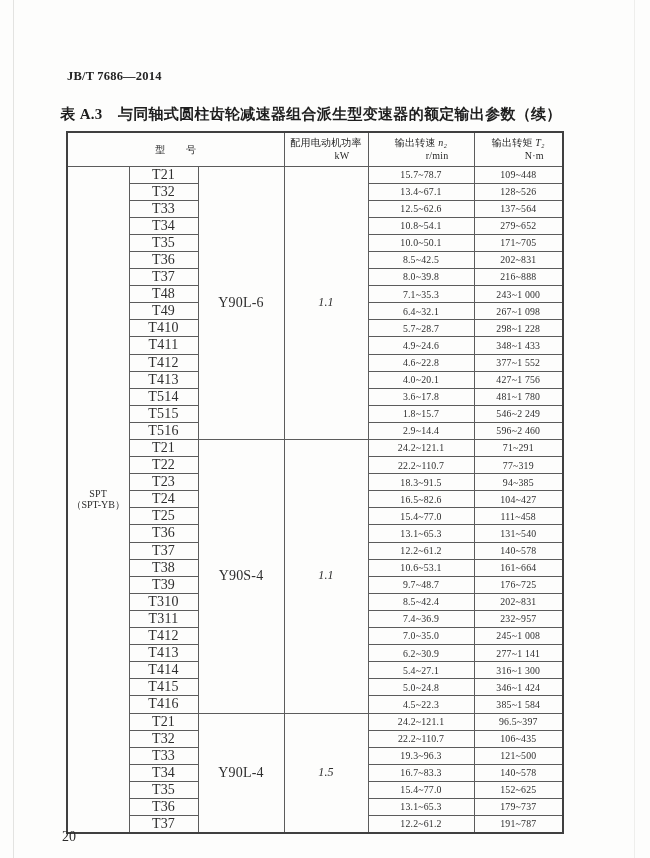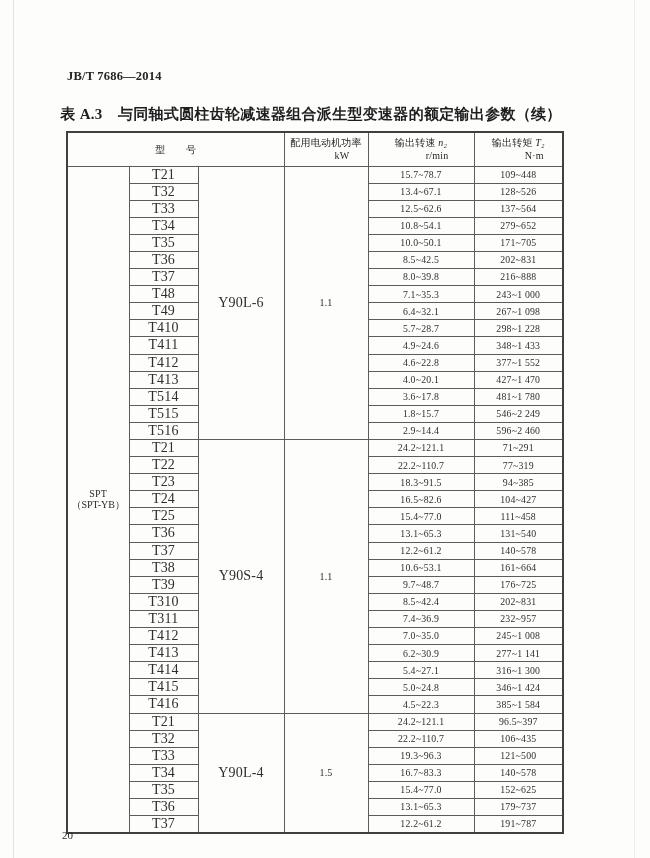--- a/index.html
+++ b/index.html
@@ -75,28 +75,28 @@
   thead i { font-style: italic; font-family: "Liberation Serif", serif; text-align: right; }
 
   td.group-cell {
     font-size: 10px;
     line-height: 1.9;
     color: #2a2a2a;
   }
   td.group-cell .sub { font-size: 10px; letter-spacing: 0; }
   td.model-cell  { font-size: 14px; }
   td.motor-cell  { font-size: 14px; }
-  td.power-cell  { font-size: 10px; }
+  td.power-cell  { font-size: 12px; font-style: italic; }
   td.speed-cell, td.torque-cell { font-size: 9.8px; }
 
   .page-number {
     position: absolute;
     left: 62px;
     top: 829px;
-    font-size: 11px;
+    font-size: 14px;
     color: #2c2c2c;
   }
 </style>
 </head>
 <body>
 
 <div class="page">
   <div class="scan-line left"></div>
   <div class="scan-line right"></div>
 
@@ -201,21 +201,21 @@
           <td class="torque-cell">348~1 433</td>
         </tr>
         <tr>
           <td class="model-cell">T412</td>
           <td class="speed-cell">4.6~22.8</td>
           <td class="torque-cell">377~1 552</td>
         </tr>
         <tr>
           <td class="model-cell">T413</td>
           <td class="speed-cell">4.0~20.1</td>
-          <td class="torque-cell">427~1 470</td>
+          <td class="torque-cell">427~1 756</td>
         </tr>
         <tr>
           <td class="model-cell">T514</td>
           <td class="speed-cell">3.6~17.8</td>
           <td class="torque-cell">481~1 780</td>
         </tr>
         <tr>
           <td class="model-cell">T515</td>
           <td class="speed-cell">1.8~15.7</td>
           <td class="torque-cell">546~2 249</td>

